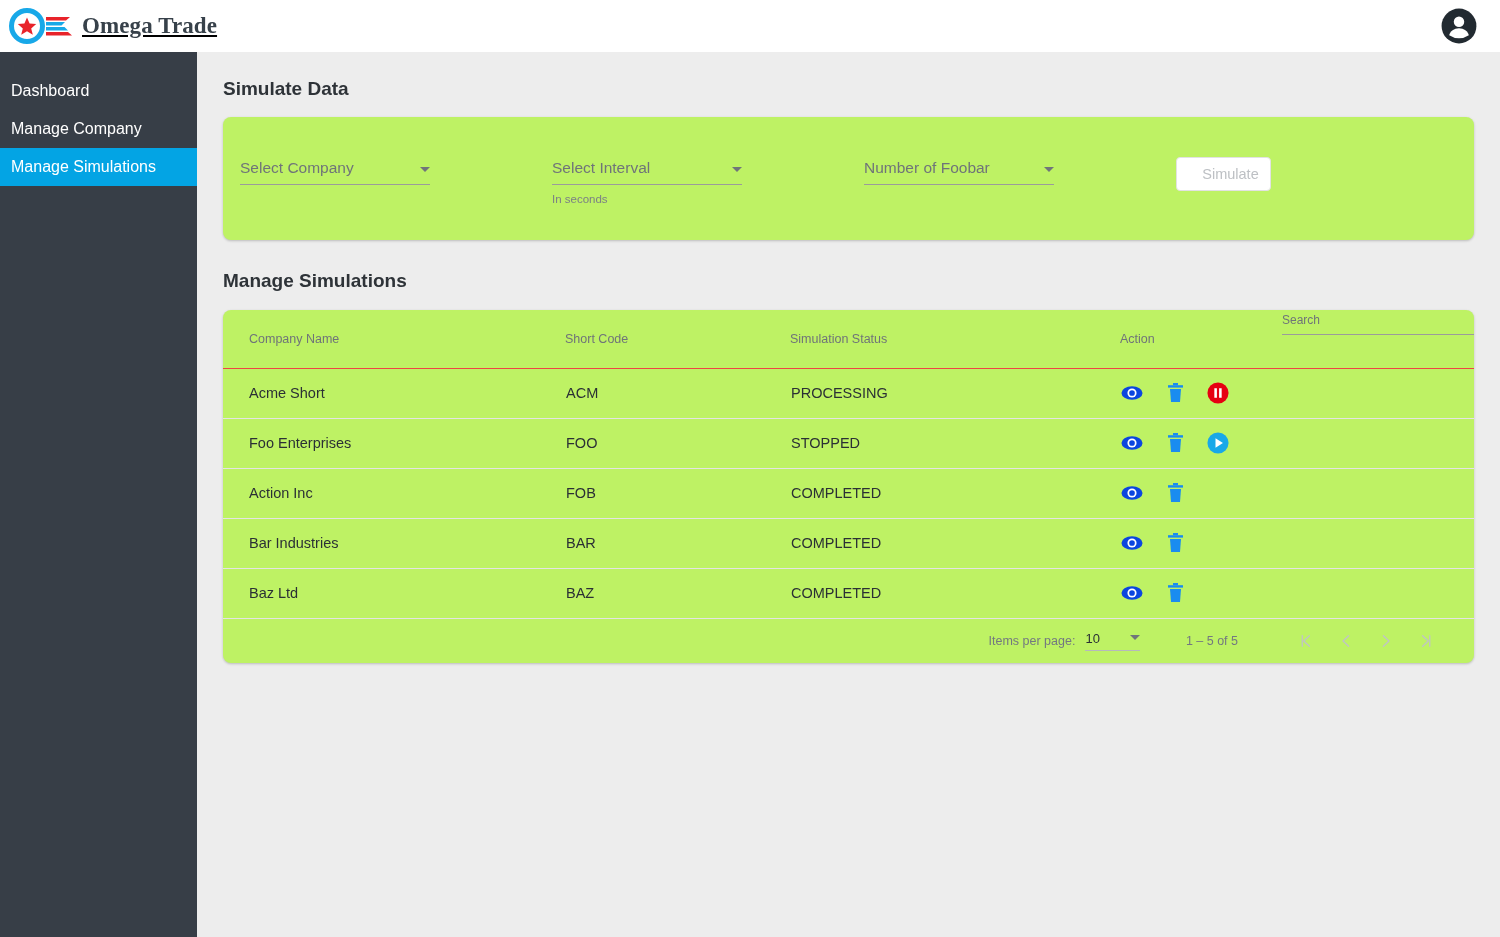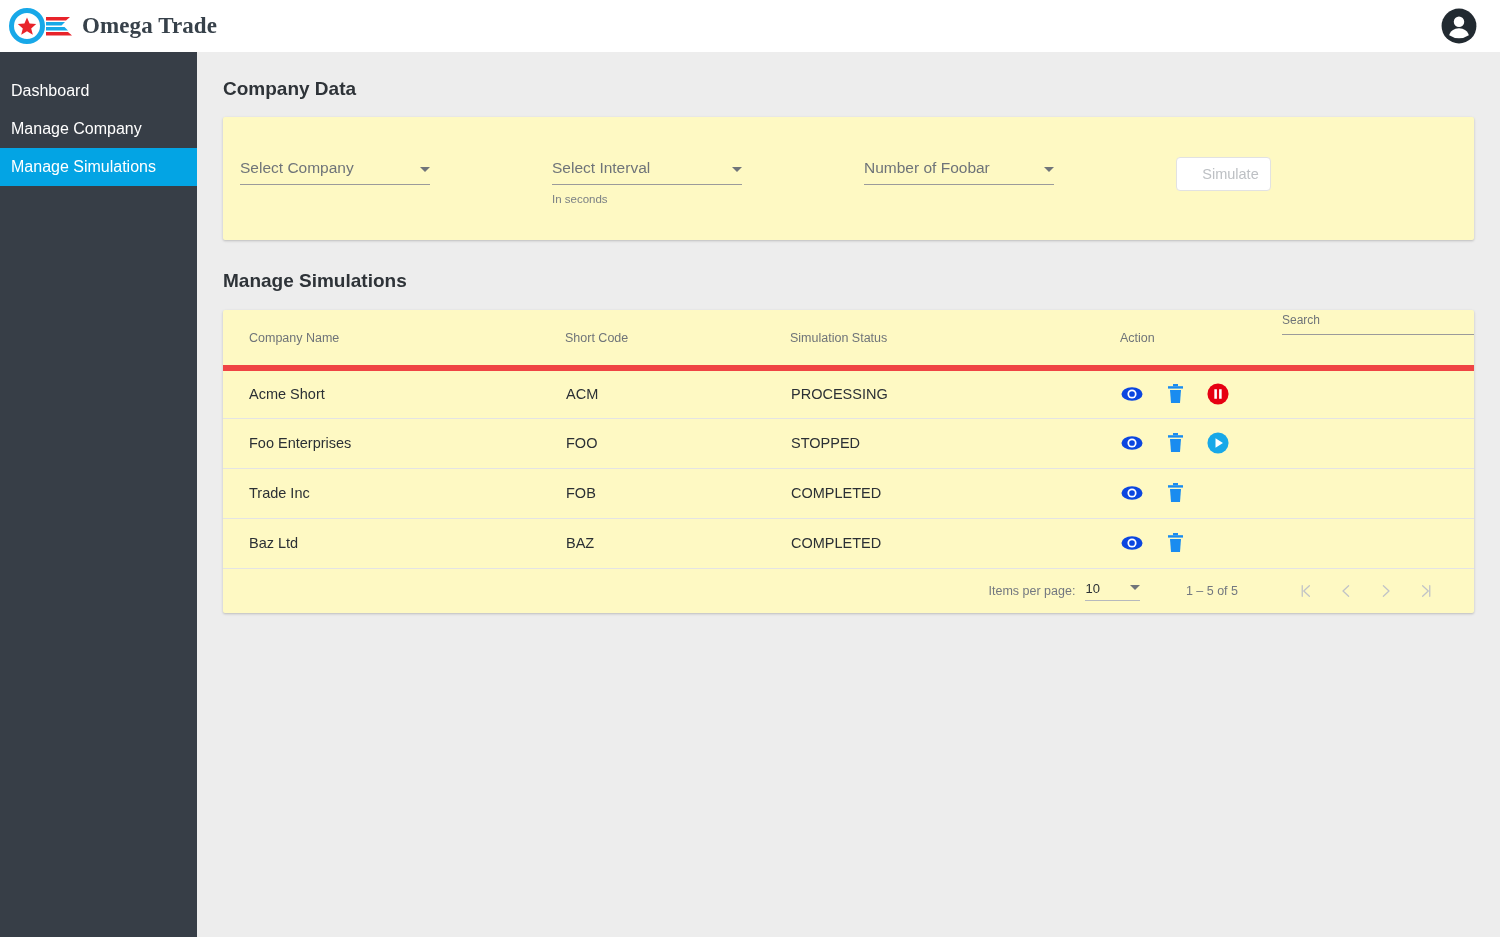--- a/index.html
+++ b/index.html
@@ -13,20 +13,21 @@
 
   
   .topbar {
     position: absolute; top: 0; left: 0;
     width: 1500px; height: 52px;
     background: #ffffff;
     display: flex; align-items: center;
     justify-content: space-between;
     padding: 0 22px 0 8px;
     z-index: 5;
+    text-decoration: underline;
   }
   .brand { display: flex; align-items: center; gap: 6px; }
   .brand-mark { display: block; }
   .brand-name {
     font-family: "Liberation Serif", serif;
     font-size: 23px; font-weight: 700;
     color: #37414a; letter-spacing: .1px;
   }
   .avatar-btn { width: 38px; height: 38px; display: block; }
 
@@ -53,23 +54,23 @@
     background: #ededed;
     padding: 0;
   }
   .section-title {
     font-size: 19px; color: #2e3338;
     margin: 26px 0 0 26px;
   }
 
   
   .card {
-    background: #fef9c3;
+    background: #bef264;
     margin: 17px 26px 0 26px;
-    border-radius: 2px;
+    border-radius: 8px;
     box-shadow: 0 1px 3px rgba(0,0,0,.14), 0 1px 2px rgba(0,0,0,.08);
   }
   .sim-card { height: 123px; position: relative; }
 
   .field {
     position: absolute;
     top: 42px;
   }
   .field-row { display: flex; align-items: flex-end; justify-content: space-between;
                border-bottom: 1px solid #9b9b9b; padding-bottom: 7px; }
@@ -99,21 +100,21 @@
     padding-left: 20px;
   }
 
   
   .table-card { margin-top: 18px; padding: 0; }
   table { width: 100%; border-collapse: collapse; }
   thead th {
     text-align: left;
     font-size: 12.5px; font-weight: 400; color: #6f7479;
     padding: 0 0 0 0; height: 58px;
-    border-bottom: 6px solid #ef4444;
+    border-bottom: 1px solid #ef4444;
     vertical-align: middle;
   }
   tbody td {
     font-size: 14.5px; color: #2b3035;
     height: 50px;
     border-bottom: 1px solid #e4e4e4;
     vertical-align: middle;
   }
   .c1 { padding-left: 26px; width: 342px; }
   .c2 { width: 225px; margin-left: 12px; }
@@ -181,21 +182,21 @@
   <div class="nav-item">
     <span>Manage Company</span>
   </div>
   <div class="nav-item active">
     <span>Manage Simulations</span>
   </div>
 </nav>
 
 <main class="main">
 
-  <h2 class="section-title">Company Data</h2>
+  <h2 class="section-title">Simulate Data</h2>
 
   <section class="card sim-card">
 
     <div class="field" id="f-company">
       <div class="field-row">
         <span class="field-label">Select Company</span>
         <span class="caret"></span>
       </div>
     </div>
 
@@ -292,21 +293,21 @@
                 <svg width="22" height="22" viewBox="0 0 24 24">
                     <circle cx="12" cy="12" r="11.5" fill="#18a8e8"></circle>
                     <path d="M9.3 6.7 L17.4 12 L9.3 17.3 Z" fill="#ffffff"></path>
                   </svg>
               </span>
             </div>
           </td>
         </tr>
 
         <tr>
-          <td class="c1">Trade Inc</td>
+          <td class="c1">Action Inc</td>
           <td class="c2">FOB</td>
           <td class="c3">COMPLETED</td>
           <td class="c4">
             <div class="actions">
               <span class="icon-btn">
                 <svg width="22" height="16" viewBox="0 0 24 16">
                     <ellipse cx="12" cy="8" rx="11.5" ry="7.3" fill="#0b46e0"></ellipse>
                     <circle cx="12" cy="8" r="5" fill="#ffffff"></circle>
                     <circle cx="12" cy="8" r="3.1" fill="#0b46e0"></circle>
                   </svg>
@@ -315,20 +316,43 @@
                 <svg width="17" height="20" viewBox="0 0 17 20">
                     <rect x="1" y="2.2" width="15" height="2.4" fill="#1a8cf0"></rect>
                     <rect x="6" y="0" width="5" height="2.2" fill="#1a8cf0"></rect>
                     <path d="M3 6 H14 L13 19 H4 Z" fill="#1a8cf0"></path>
                   </svg>
               </span>
             </div>
           </td>
         </tr>
 
+        <tr>
+          <td class="c1">Bar Industries</td>
+          <td class="c2">BAR</td>
+          <td class="c3">COMPLETED</td>
+          <td class="c4">
+            <div class="actions">
+              <span class="icon-btn">
+                <svg width="22" height="16" viewBox="0 0 24 16">
+                    <ellipse cx="12" cy="8" rx="11.5" ry="7.3" fill="#0b46e0"></ellipse>
+                    <circle cx="12" cy="8" r="5" fill="#ffffff"></circle>
+                    <circle cx="12" cy="8" r="3.1" fill="#0b46e0"></circle>
+                  </svg>
+              </span>
+              <span class="icon-btn">
+                <svg width="17" height="20" viewBox="0 0 17 20">
+                    <rect x="1" y="2.2" width="15" height="2.4" fill="#1a8cf0"></rect>
+                    <rect x="6" y="0" width="5" height="2.2" fill="#1a8cf0"></rect>
+                    <path d="M3 6 H14 L13 19 H4 Z" fill="#1a8cf0"></path>
+                  </svg>
+              </span>
+            </div>
+          </td>
+        </tr>
 
         <tr>
           <td class="c1">Baz Ltd</td>
           <td class="c2">BAZ</td>
           <td class="c3">COMPLETED</td>
           <td class="c4">
             <div class="actions">
               <span class="icon-btn">
                 <svg width="22" height="16" viewBox="0 0 24 16">
                     <ellipse cx="12" cy="8" rx="11.5" ry="7.3" fill="#0b46e0"></ellipse>

